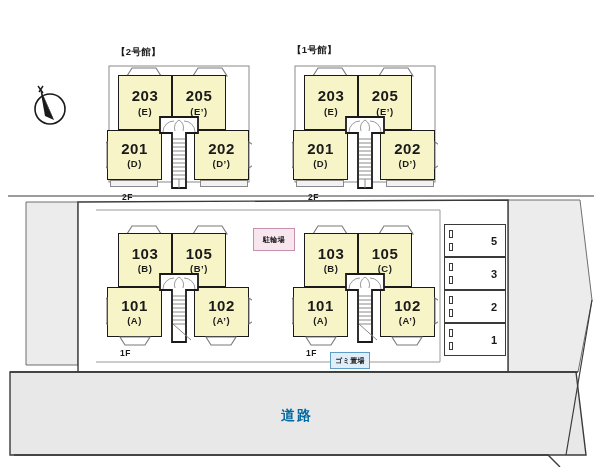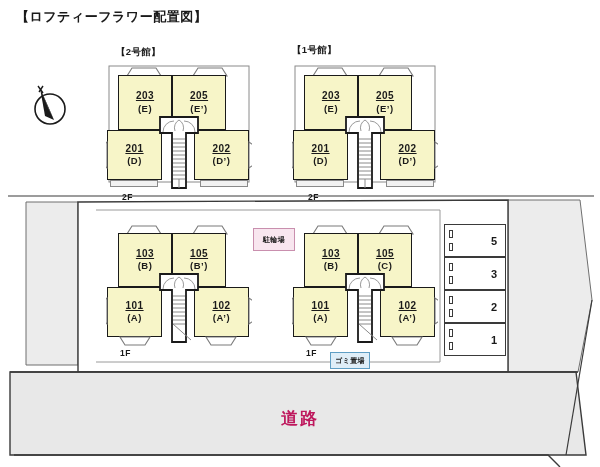--- a/index.html
+++ b/index.html
@@ -49,25 +49,24 @@
     position: absolute;
     background: #f7f5c8;
     border: 1.6px solid #1a1a1a;
     display: flex;
     flex-direction: column;
     align-items: center;
     justify-content: center;
     line-height: 1.25;
   }
   .unit .no {
-    font-size: 10px;
+    font-size: 15px;
     font-weight: bold;
     color: #1a1a1a;
     letter-spacing: 0.5px;
-    text-decoration: underline;
   }
   .unit .ty {
     font-size: 9.5px;
     font-weight: bold;
     color: #1a1a1a;
     letter-spacing: 0.5px;
   }
 
   .balcony {
     position: absolute;
@@ -117,23 +116,23 @@
   .stop {
     position: absolute;
     left: 4px;
     width: 4px; height: 8px;
     border: 1.1px solid #3a3a3a;
     background: #ffffff;
   }
 
   .road-label {
     position: absolute;
-    font-size: 17px;
-    font-weight: bold;
-    color: #be185d;
+    font-size: 14px;
+    font-weight: bold;
+    color: #0369a1;
     letter-spacing: 2px;
   }
 </style>
 </head>
 <body>
 
 <div id="canvas">
 
   <svg class="site-shape" width="600" height="467" style="left:0;top:0;">
 
@@ -149,21 +148,20 @@
 
     <line x1="10" y1="372" x2="578" y2="372" stroke="#3a3a3a" stroke-width="1.4"></line>
 
     <polyline points="14,455 548,455 560,467" fill="none" stroke="#3a3a3a" stroke-width="1.4"></polyline>
 
     <line x1="592" y1="300" x2="566" y2="455" stroke="#3a3a3a" stroke-width="1.2"></line>
 
     <line x1="8" y1="196" x2="594" y2="196" stroke="#3a3a3a" stroke-width="1.2"></line>
   </svg>
 
-  <div class="title">【ロフティーフラワー配置図】</div>
 
   <div class="compass">
     <svg width="44" height="46" viewBox="0 0 44 46">
       <circle cx="22" cy="27" r="15" fill="#ffffff" stroke="#1a1a1a" stroke-width="1.6"></circle>
       <polygon points="12,6 26,38 17,34" fill="#1a1a1a"></polygon>
       <polygon points="12,6 26,38 20,26" fill="#555555"></polygon>
       <line x1="10" y1="4" x2="15" y2="11" stroke="#1a1a1a" stroke-width="1.4"></line>
       <line x1="15" y1="4" x2="11" y2="10" stroke="#1a1a1a" stroke-width="1.4"></line>
     </svg>
   </div>

